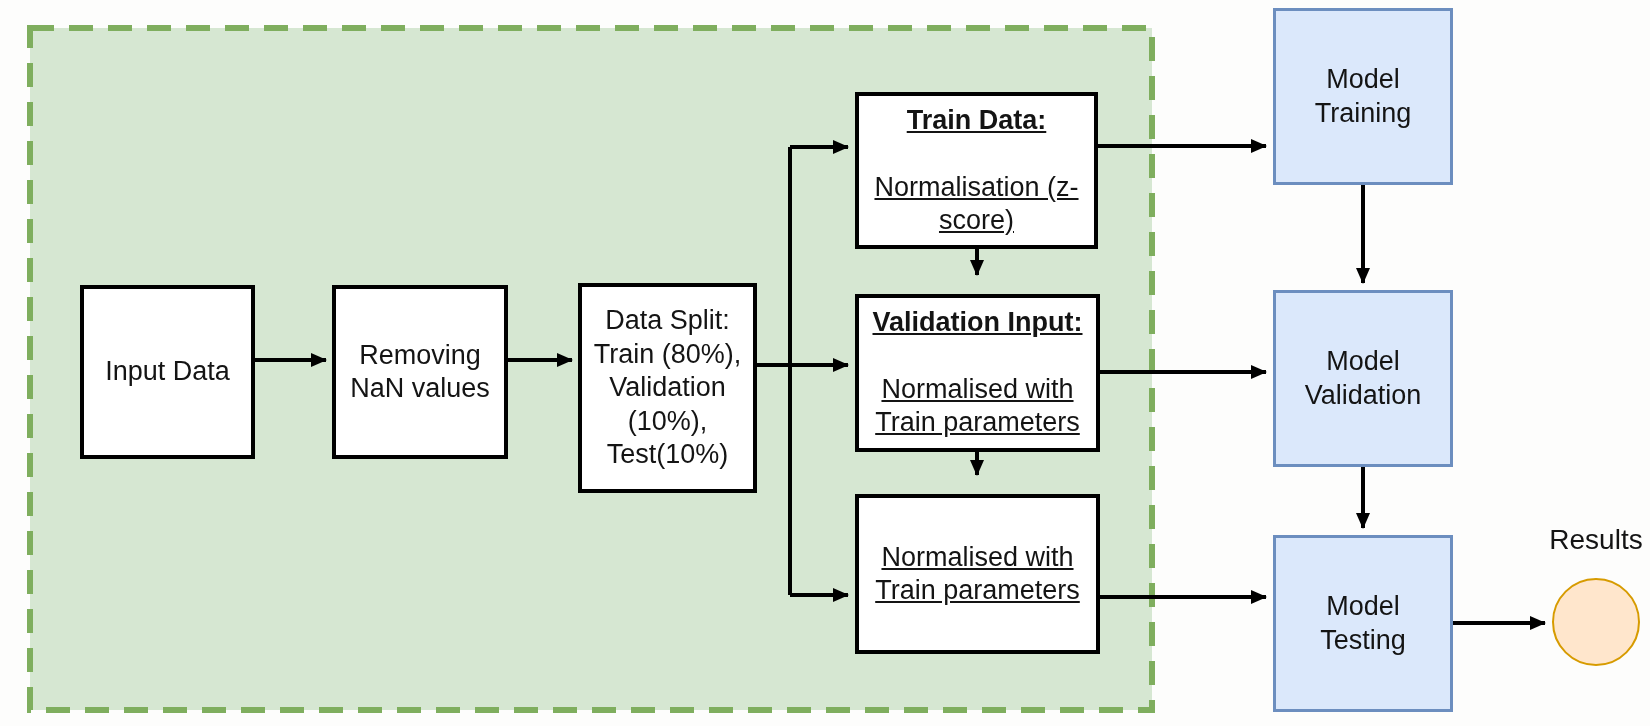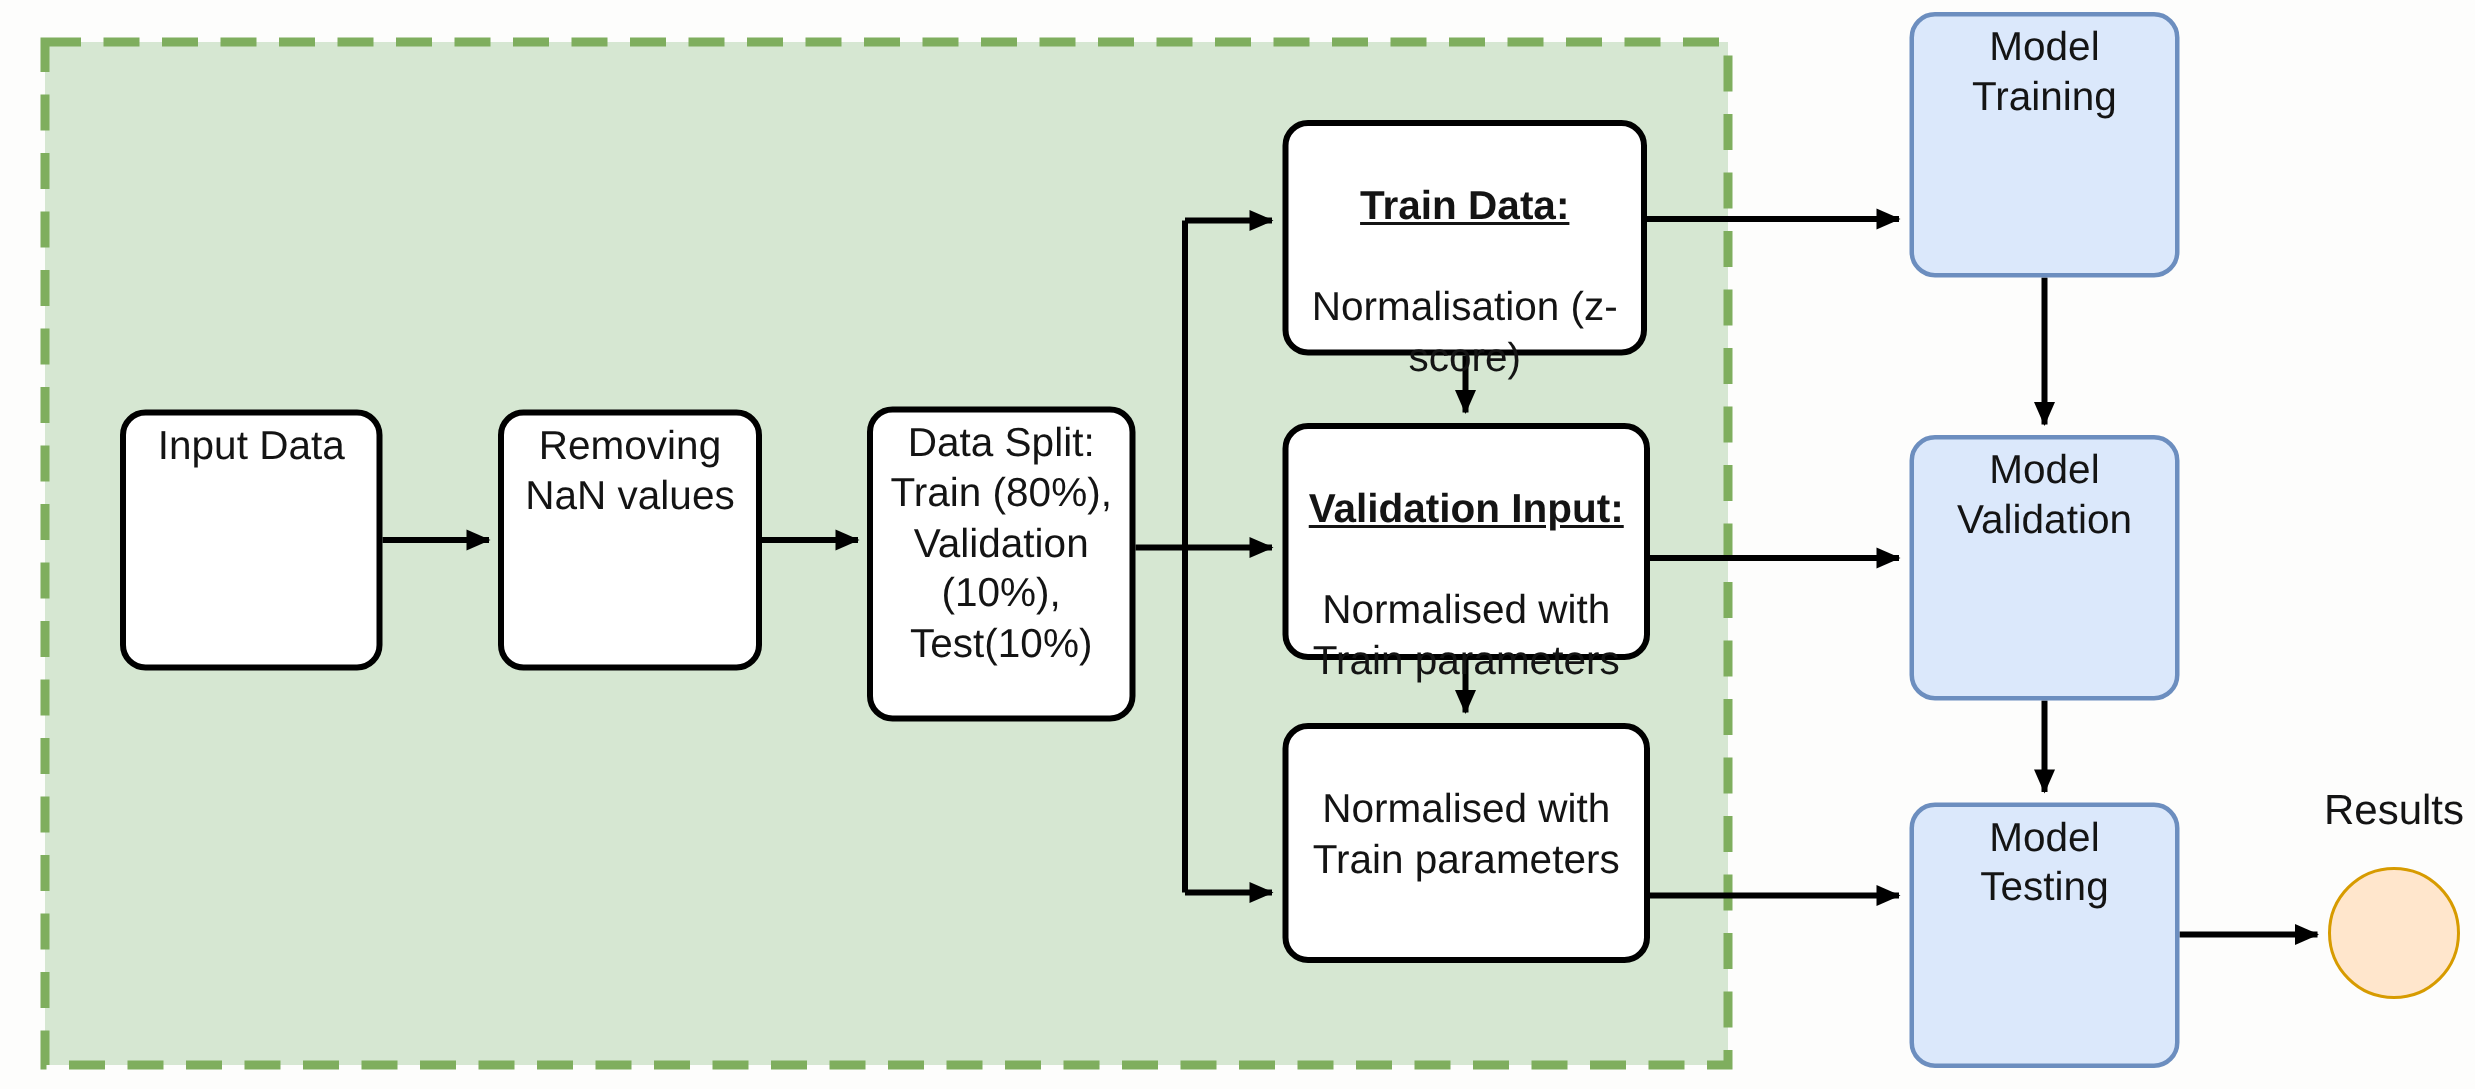--- a/index.html
+++ b/index.html
@@ -16,28 +16,28 @@
     background:var(--page-bg);
     font-family:"Liberation Sans","DejaVu Sans",sans-serif;
     color:var(--text);
   }
   .layer{position:absolute;left:0;top:0;width:1650px;height:726px;}
   .group-rect{ fill:var(--group-fill); stroke:var(--group-border);
     stroke-width:6; stroke-dasharray:24 15; }
   .connector{ stroke:var(--arrow); stroke-width:4; fill:none; }
   .node{
     position:absolute; box-sizing:border-box;
-    display:flex; align-items:flex-start; justify-content:center;
+    display:flex; align-items:center; justify-content:center;
     text-align:center; padding:4px 6px;
-    font-size:27px; line-height:1.24; white-space:pre-line;border-radius:17px;
+    font-size:27px; line-height:1.24; white-space:pre-line;
   }
-  .node.white{ background:var(--white-node-fill); border:4px solid var(--white-node-border); }
+  .node.white{ background:var(--white-node-fill); border:4px solid var(--white-node-border);margin-top:12px; }
   .node.blue { background:var(--blue-node-fill);  border:3px solid var(--blue-node-border); }
   .node-title{ display:block; font-weight:bold; text-decoration:underline; }
-  .node-body{ display:block; }
+  .node-body{ display:block;text-decoration:underline; }
   .results-circle{
     position:absolute; box-sizing:border-box; border-radius:50%;
     background:var(--results-fill); border:2.5px solid var(--results-border);
   }
   .results-label{
     position:absolute; text-align:center; font-size:28px; white-space:nowrap;
   }
 </style>
 </head>
 <body>

